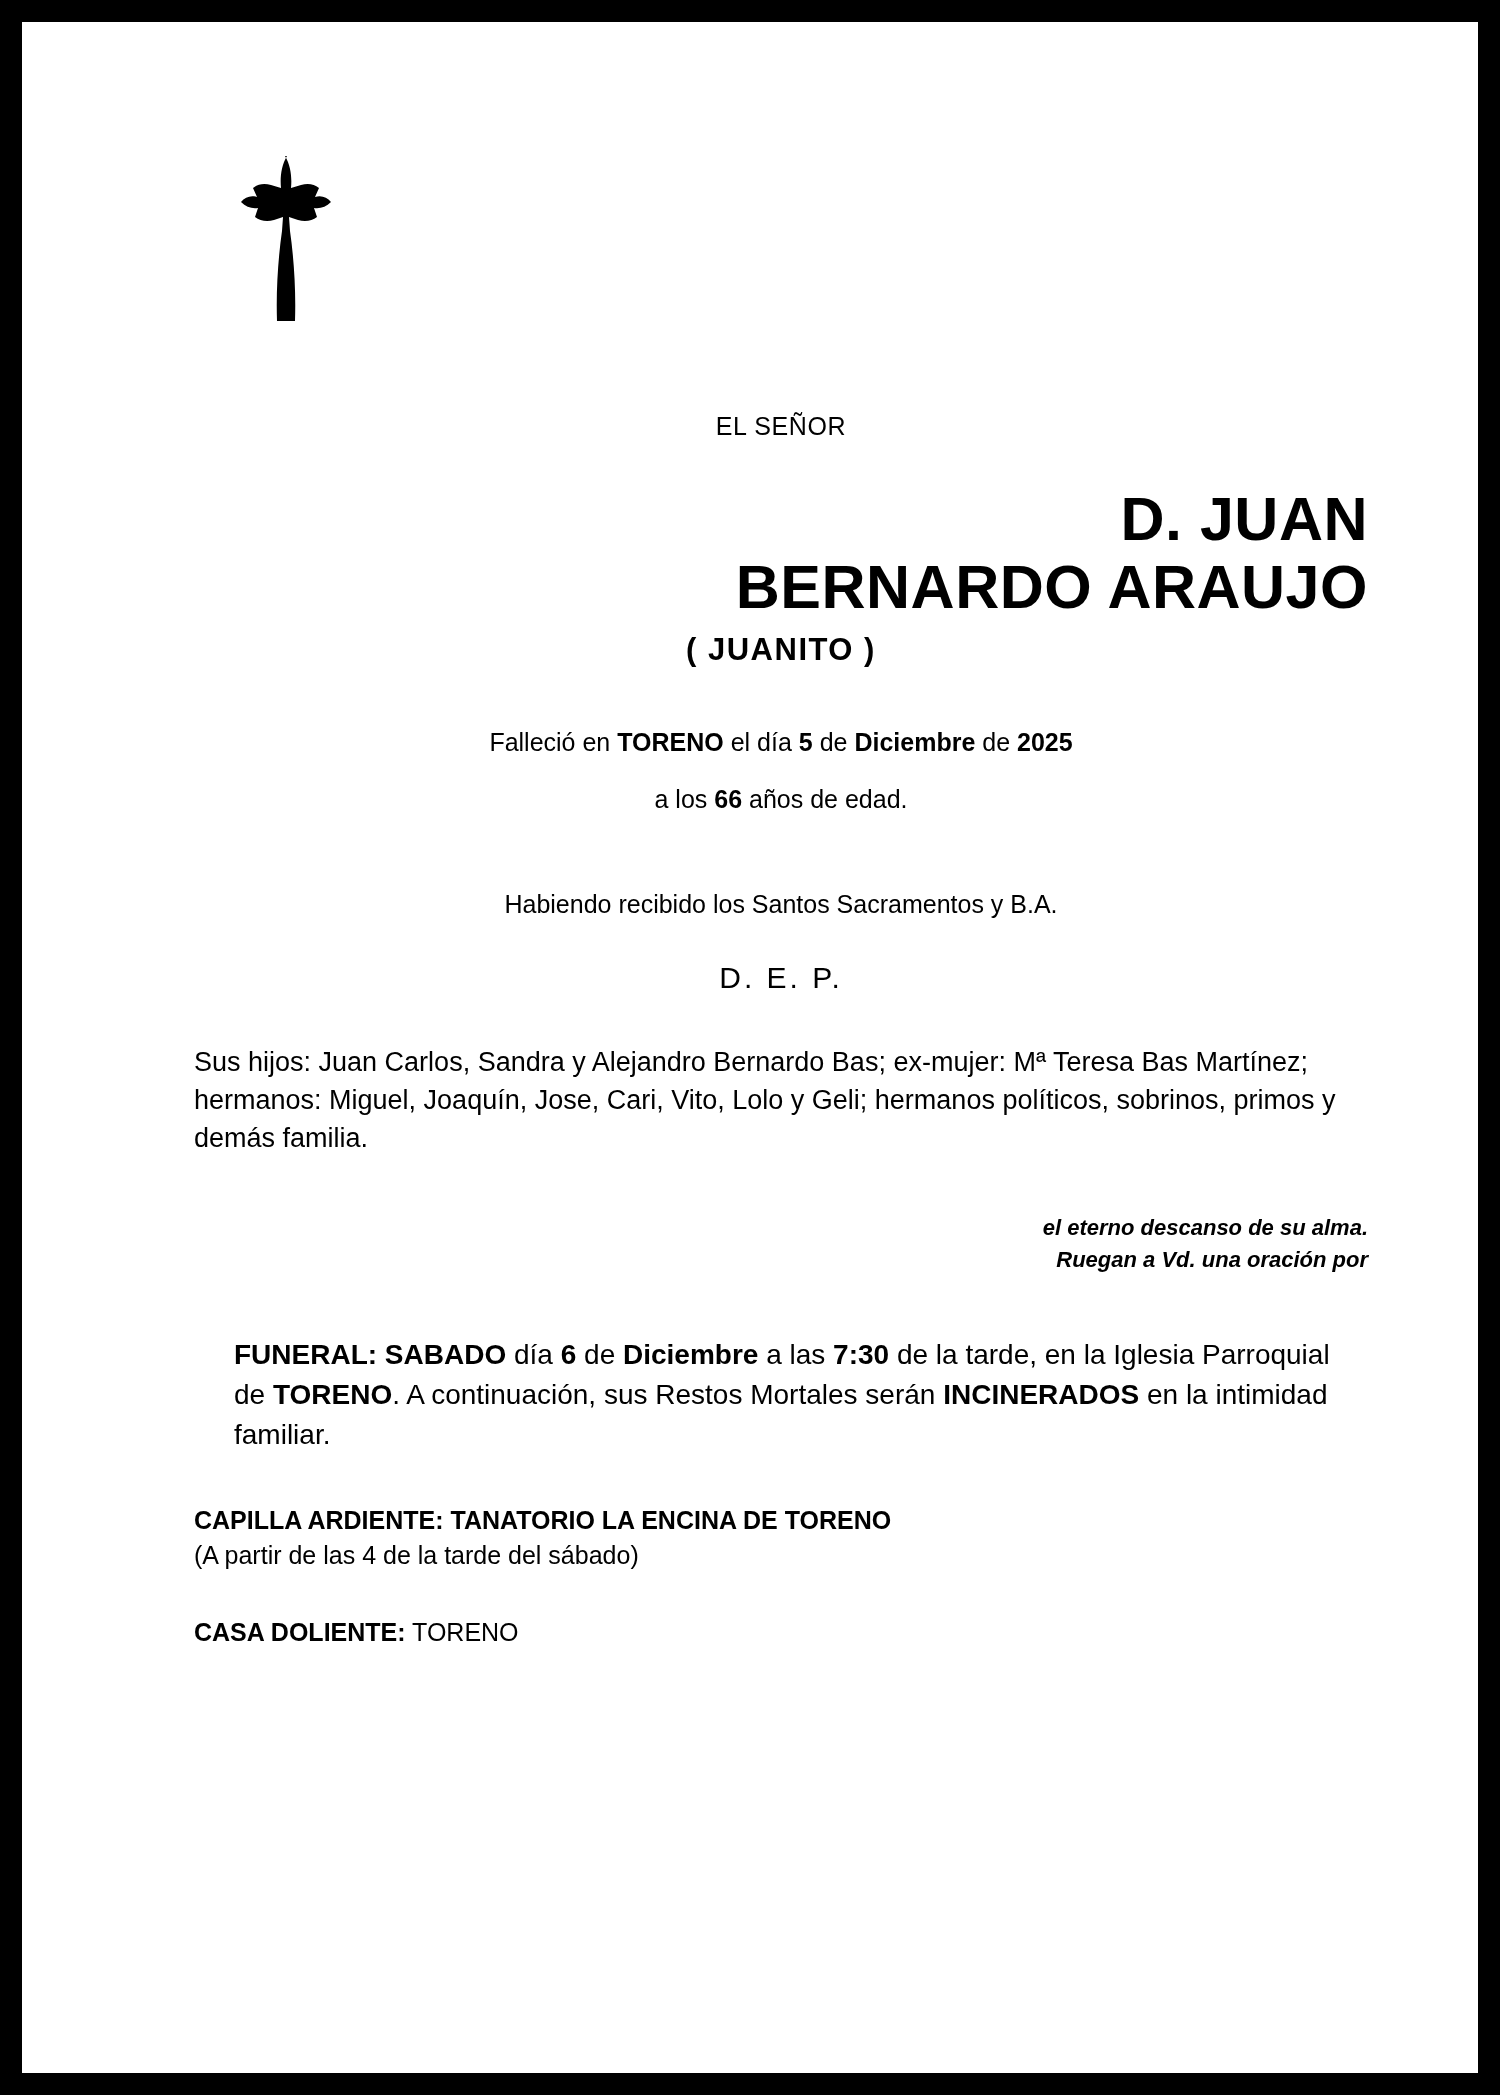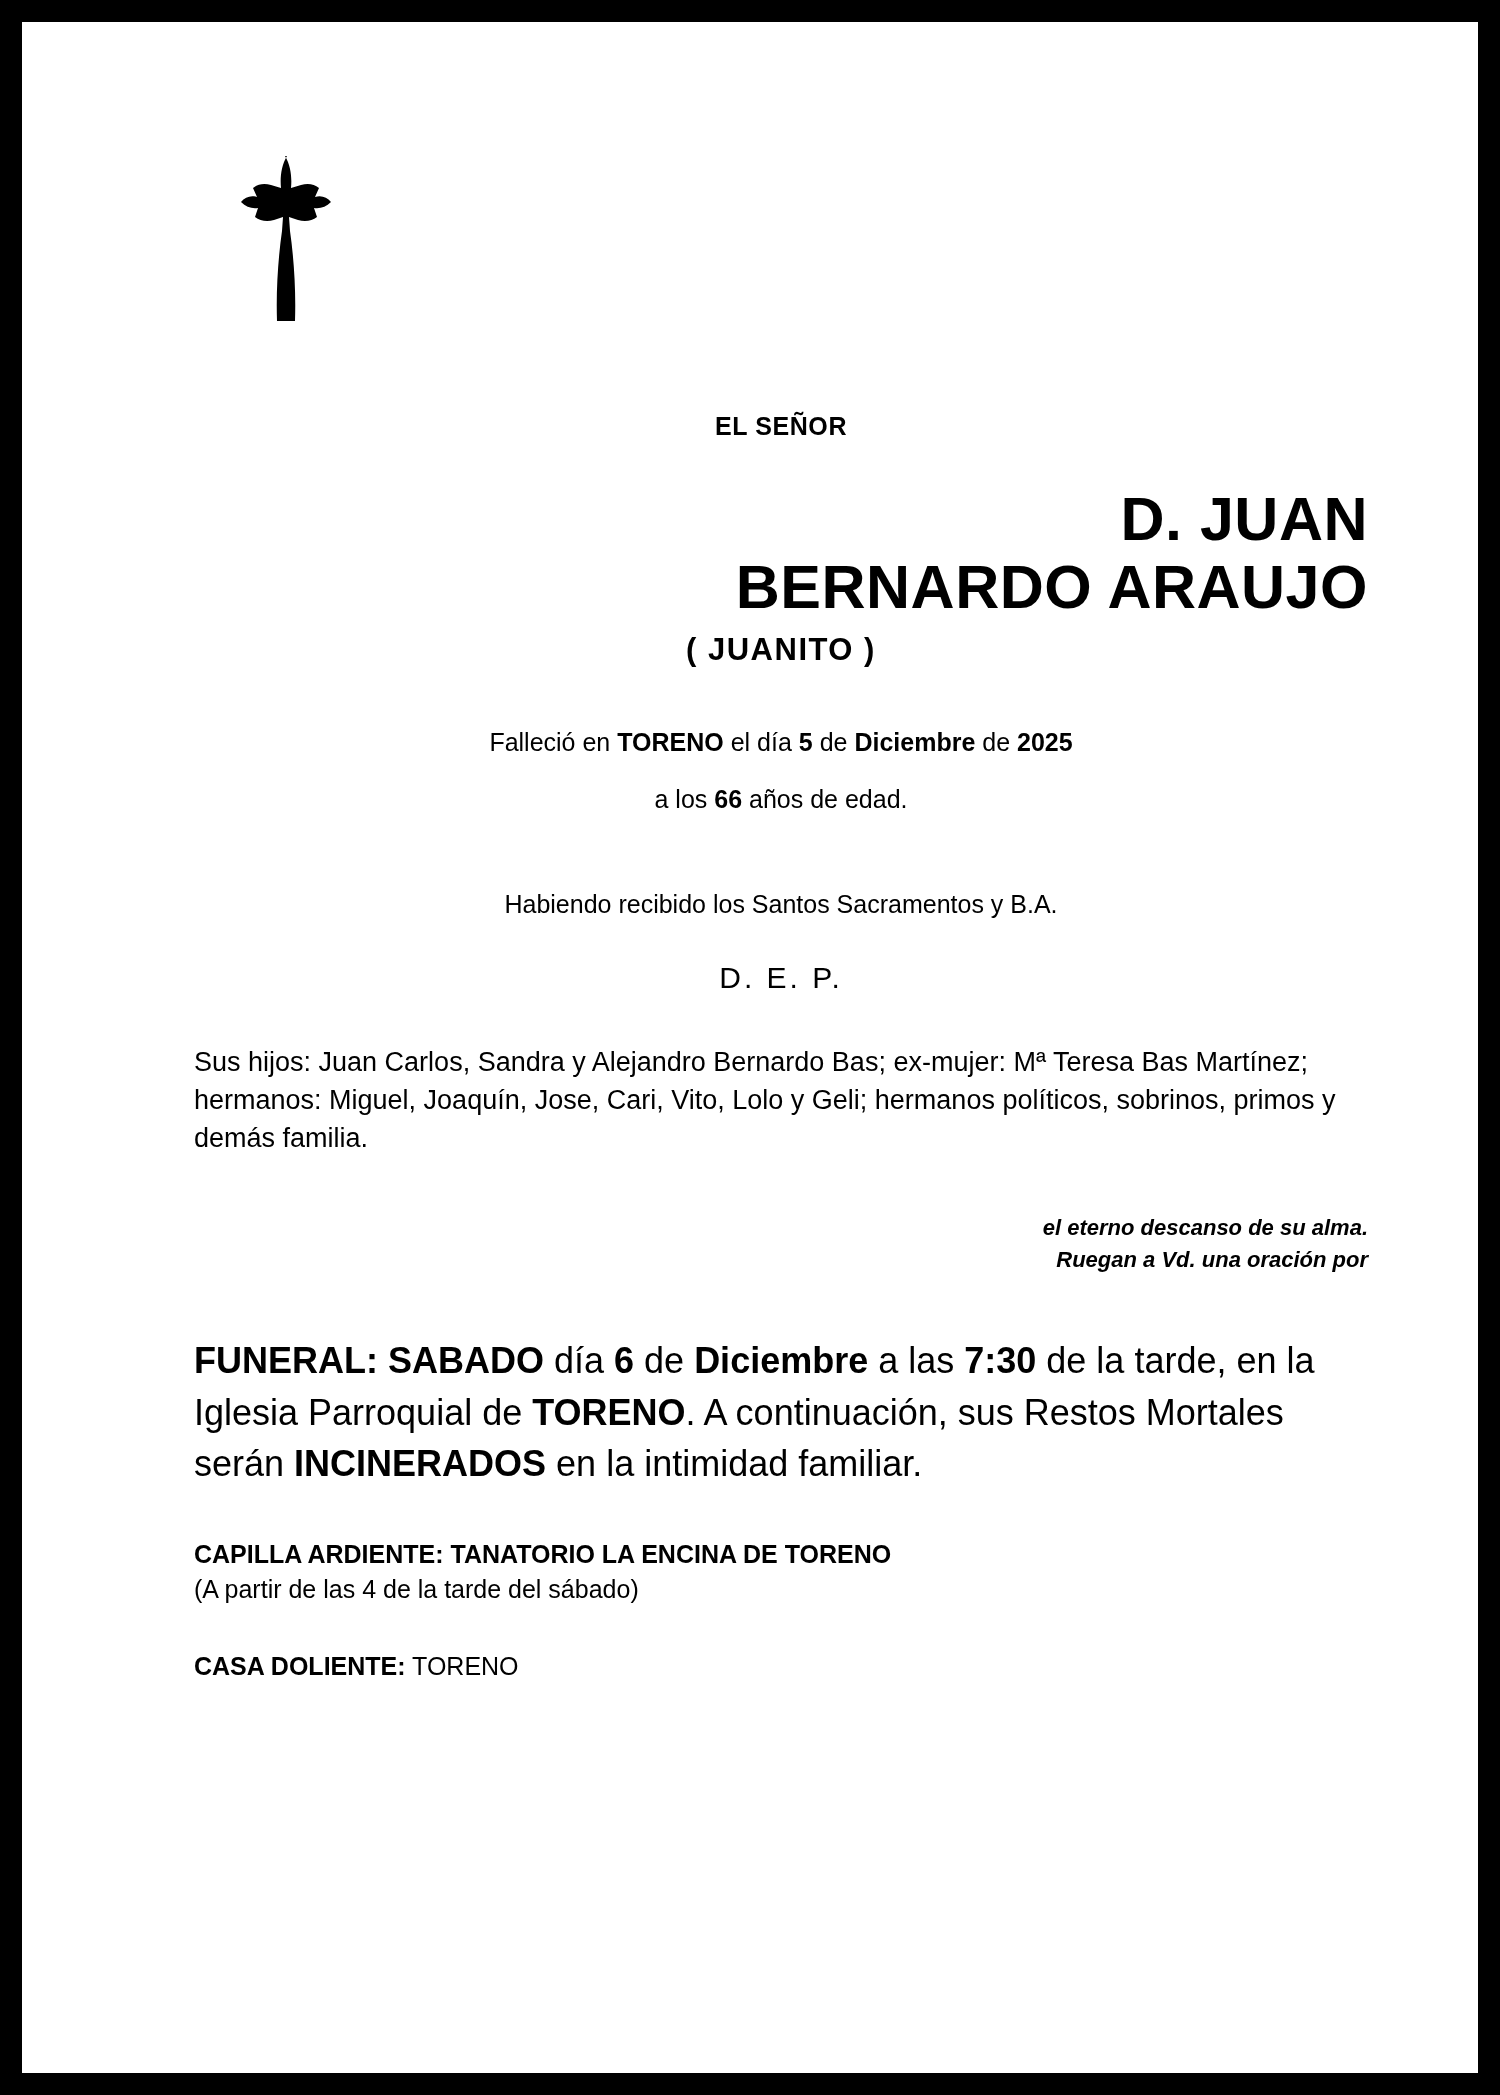--- a/index.html
+++ b/index.html
@@ -46,21 +46,21 @@
   
   .content {
     position: absolute;
     left: 172px;
     right: 110px;
     top: 390px;
   }
 
   .el-senor {
     text-align: center;
-    font-weight: bold;
+    font-weight: normal;
     font-size: 25px;
     letter-spacing: 0.6px;
     margin-bottom: 44px;
   }
 
   .name {
     text-align: right;
     font-weight: bold;
     font-size: 61px;
     line-height: 1.12;
@@ -115,25 +115,26 @@
   .prayer {
     font-style: italic;
     font-weight: bold;
     font-size: 22px;
     line-height: 1.45;
     text-align: right;
     margin-top: 54px;
   }
 
   .funeral {
-    font-size: 36px;
+    font-size: 28px;
     line-height: 1.42;
     margin-top: 60px;
     font-weight: 300;
     text-align: left;
+    margin-left: 40px;
   }
 
   .chapel {
     font-size: 25px;
     line-height: 1.42;
     margin-top: 48px;
     font-weight: 300;
   }
   .chapel .sub {
     font-size: 25px;

